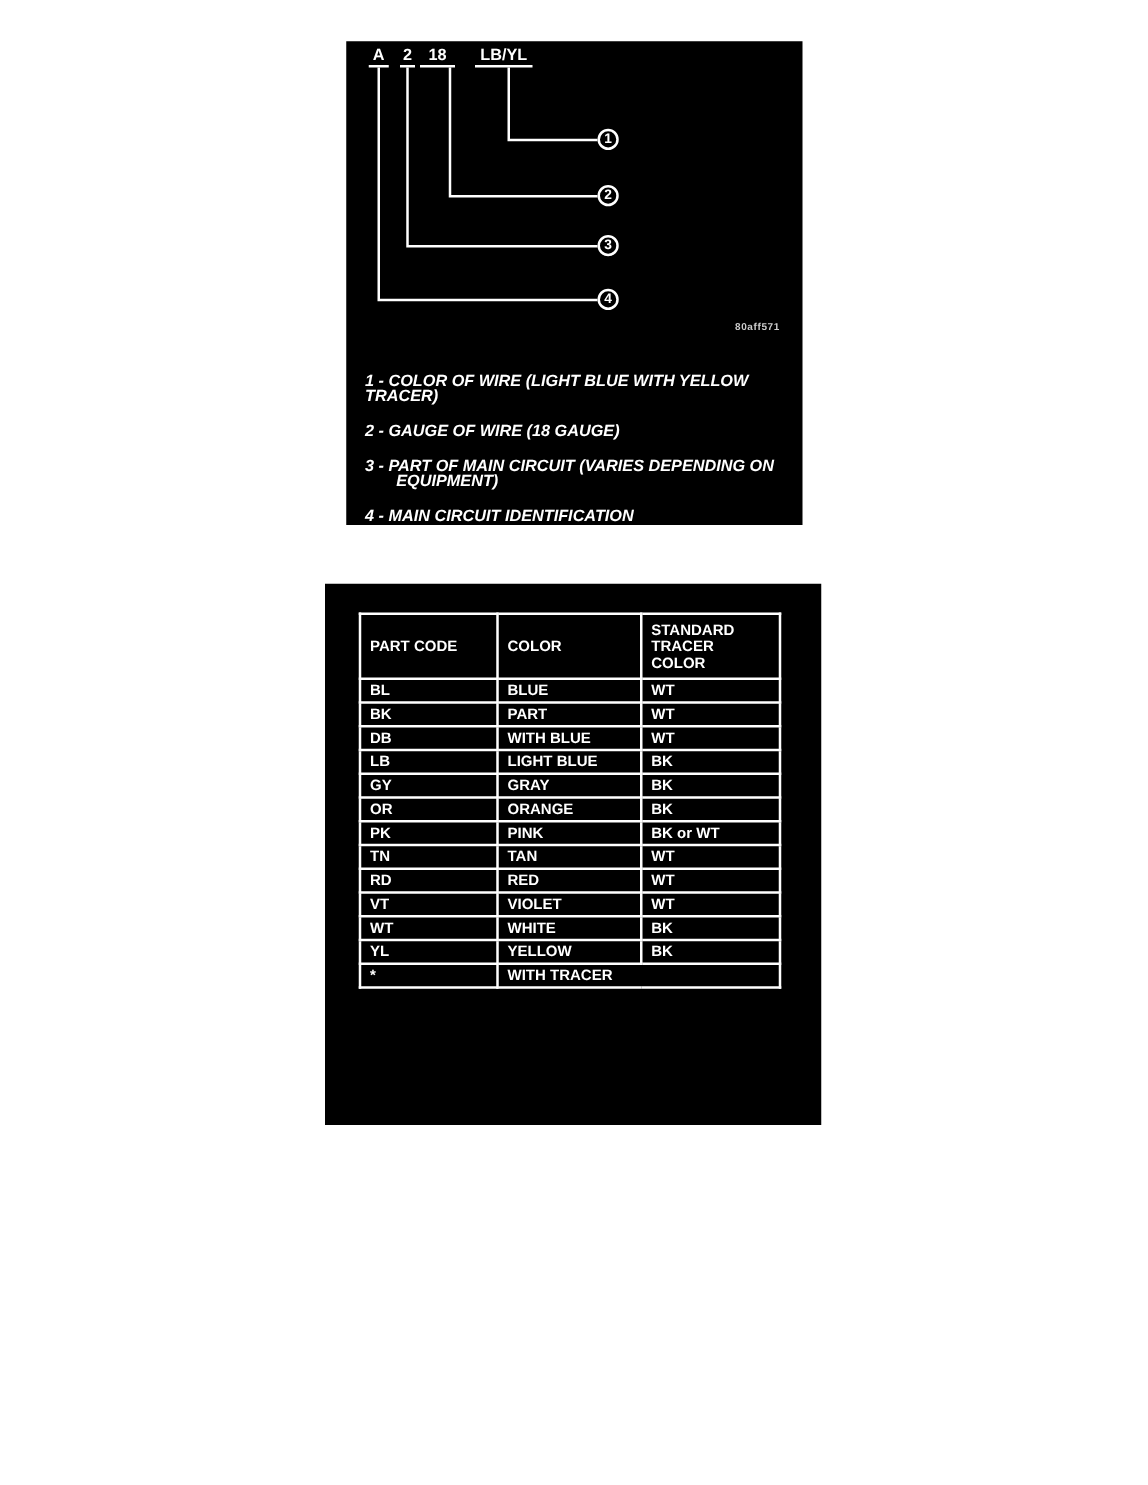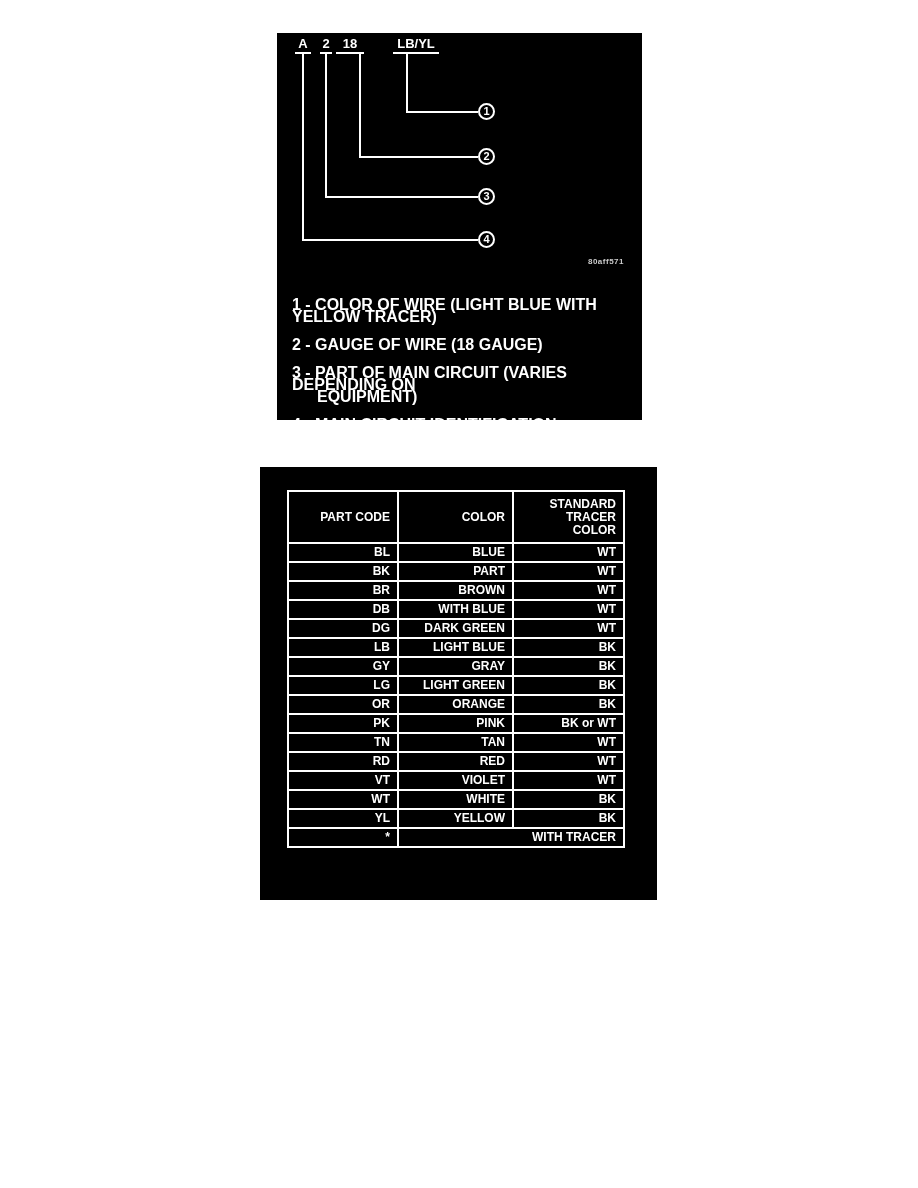--- a/index.html
+++ b/index.html
@@ -18,21 +18,21 @@
 
   .code-label {
     position:absolute; top:4px;
     font-weight:bold; font-size:13px; line-height:13px;
     text-align:center; color:#ffffff;
     border-bottom:2px solid #ffffff; padding-bottom:2px;
   }
   #code-main   { left:18px;  width:16px; }
   #code-part   { left:43px;  width:12px; }
   #code-gauge  { left:59px;  width:28px; }
-  #code-color  { left:116px; width:46px; }
+  #code-color  { left:103px; width:46px; }
 
   #callout-lines { position:absolute; left:0; top:0; }
 
   .callout-circle {
     position:absolute; width:17px; height:17px;
     border:2px solid #ffffff; border-radius:50%;
     background:#000000; color:#ffffff;
     font-weight:bold; font-size:11px; line-height:13px;
     display:flex; align-items:center; justify-content:center;
   }
@@ -41,36 +41,36 @@
   #callout-3 { left:201px; top:155px; }
   #callout-4 { left:201px; top:198px; }
 
   .figure-id {
     position:absolute; right:18px; top:224px;
     font-size:8px; font-weight:bold; color:#cccccc; letter-spacing:0.5px;
   }
 
   .legend {
     position:absolute; left:15px; top:266px; width:336px;
-    font-size:16px; font-weight:bold; line-height:12px; color:#ffffff;
+    font-size:13px; font-weight:bold; line-height:12px; color:#ffffff;font-style:italic;
   }
   .legend-item { margin-bottom:16px; }
   .legend-cont { padding-left:25px; }
 
   
   #table-panel { left:260px; top:467px; width:397px; height:433px; }
 
   #color-code-table {
     position:absolute; left:27px; top:23px; width:336px;
     border-collapse:collapse; color:#ffffff;
     table-layout:fixed;
   }
   #color-code-table th, #color-code-table td {
     border:2px solid #ffffff;
-    font-weight:bold; text-align:right; vertical-align:middle;
+    font-weight:bold; text-align:left; vertical-align:middle;
     padding:2px 7px; font-size:12px;
   }
   #color-code-table th {
     height:52px; line-height:13px; white-space:pre-line;
   }
   #color-code-table td { height:19px; line-height:13px; }
 </style>
 </head>
 <body>
 
@@ -140,55 +140,40 @@
             <td>BLUE</td>
             <td>WT</td>
           </tr>
 
           <tr>
             <td>BK</td>
             <td>PART</td>
             <td>WT</td>
           </tr>
 
-          <tr>
-            <td>BR</td>
-            <td>BROWN</td>
-            <td>WT</td>
-          </tr>
 
           <tr>
             <td>DB</td>
             <td>WITH BLUE</td>
             <td>WT</td>
           </tr>
 
-          <tr>
-            <td>DG</td>
-            <td>DARK GREEN</td>
-            <td>WT</td>
-          </tr>
 
           <tr>
             <td>LB</td>
             <td>LIGHT BLUE</td>
             <td>BK</td>
           </tr>
 
           <tr>
             <td>GY</td>
             <td>GRAY</td>
             <td>BK</td>
           </tr>
 
-          <tr>
-            <td>LG</td>
-            <td>LIGHT GREEN</td>
-            <td>BK</td>
-          </tr>
 
           <tr>
             <td>OR</td>
             <td>ORANGE</td>
             <td>BK</td>
           </tr>
 
           <tr>
             <td>PK</td>
             <td>PINK</td>

